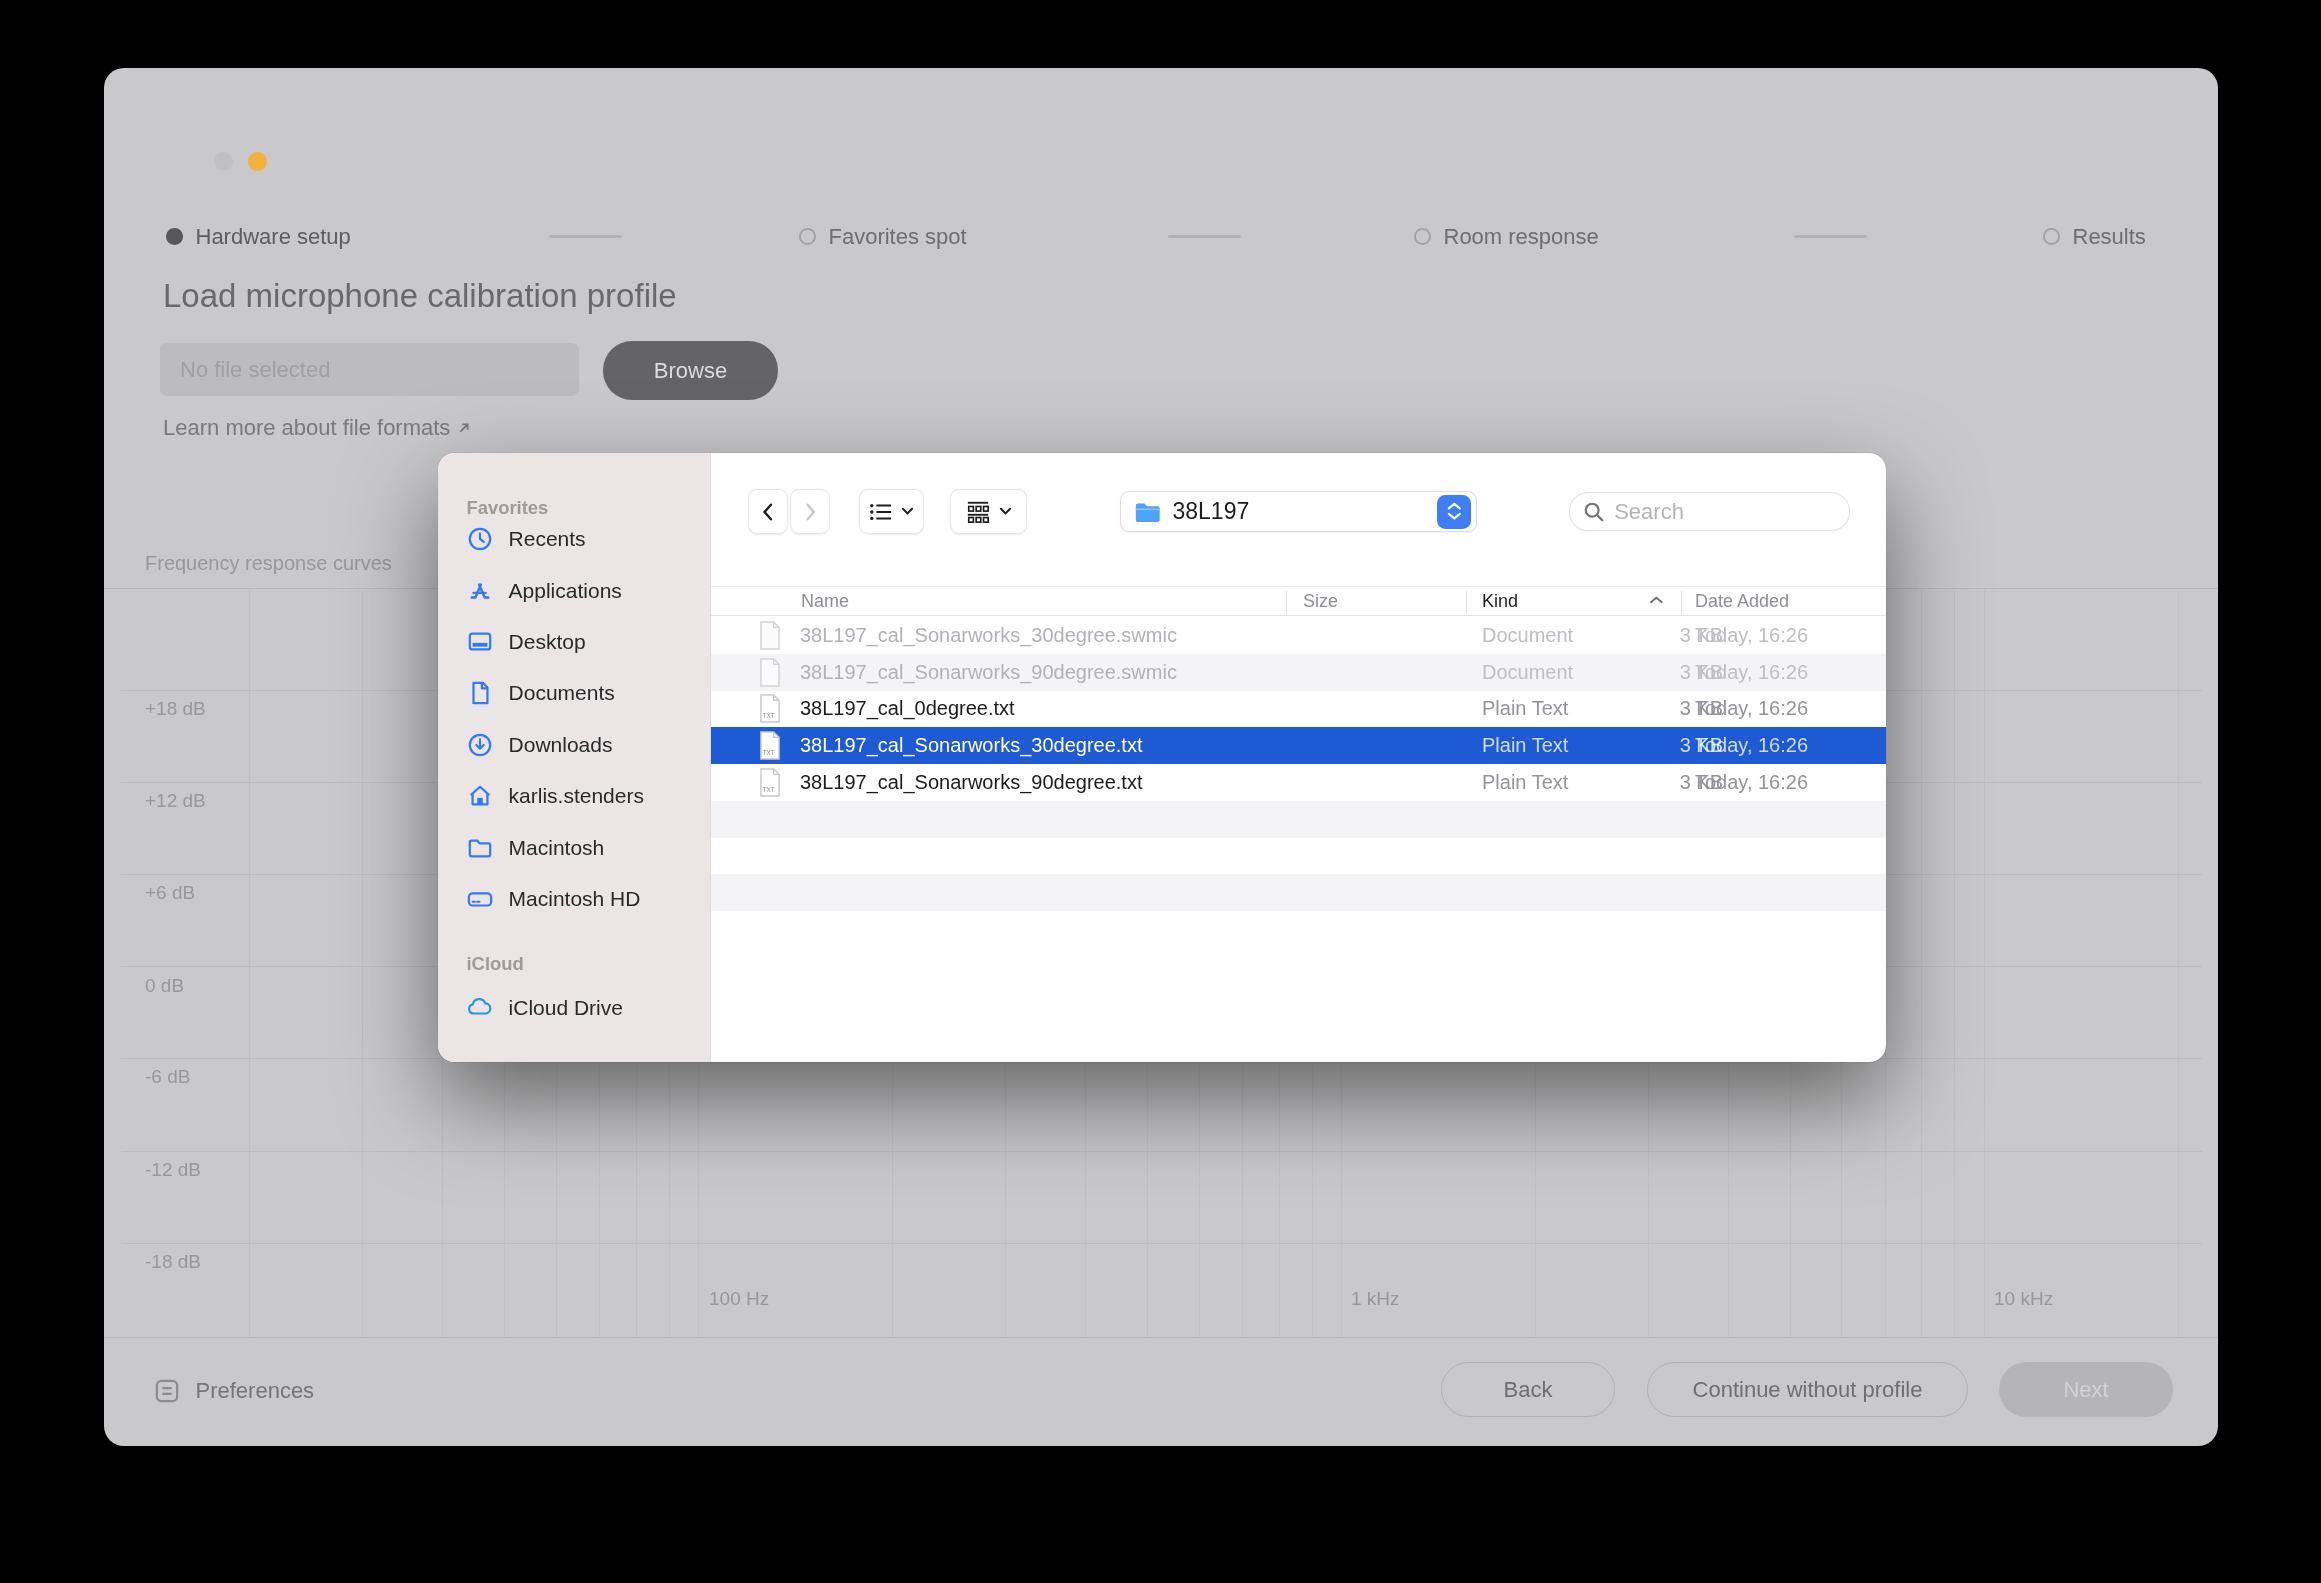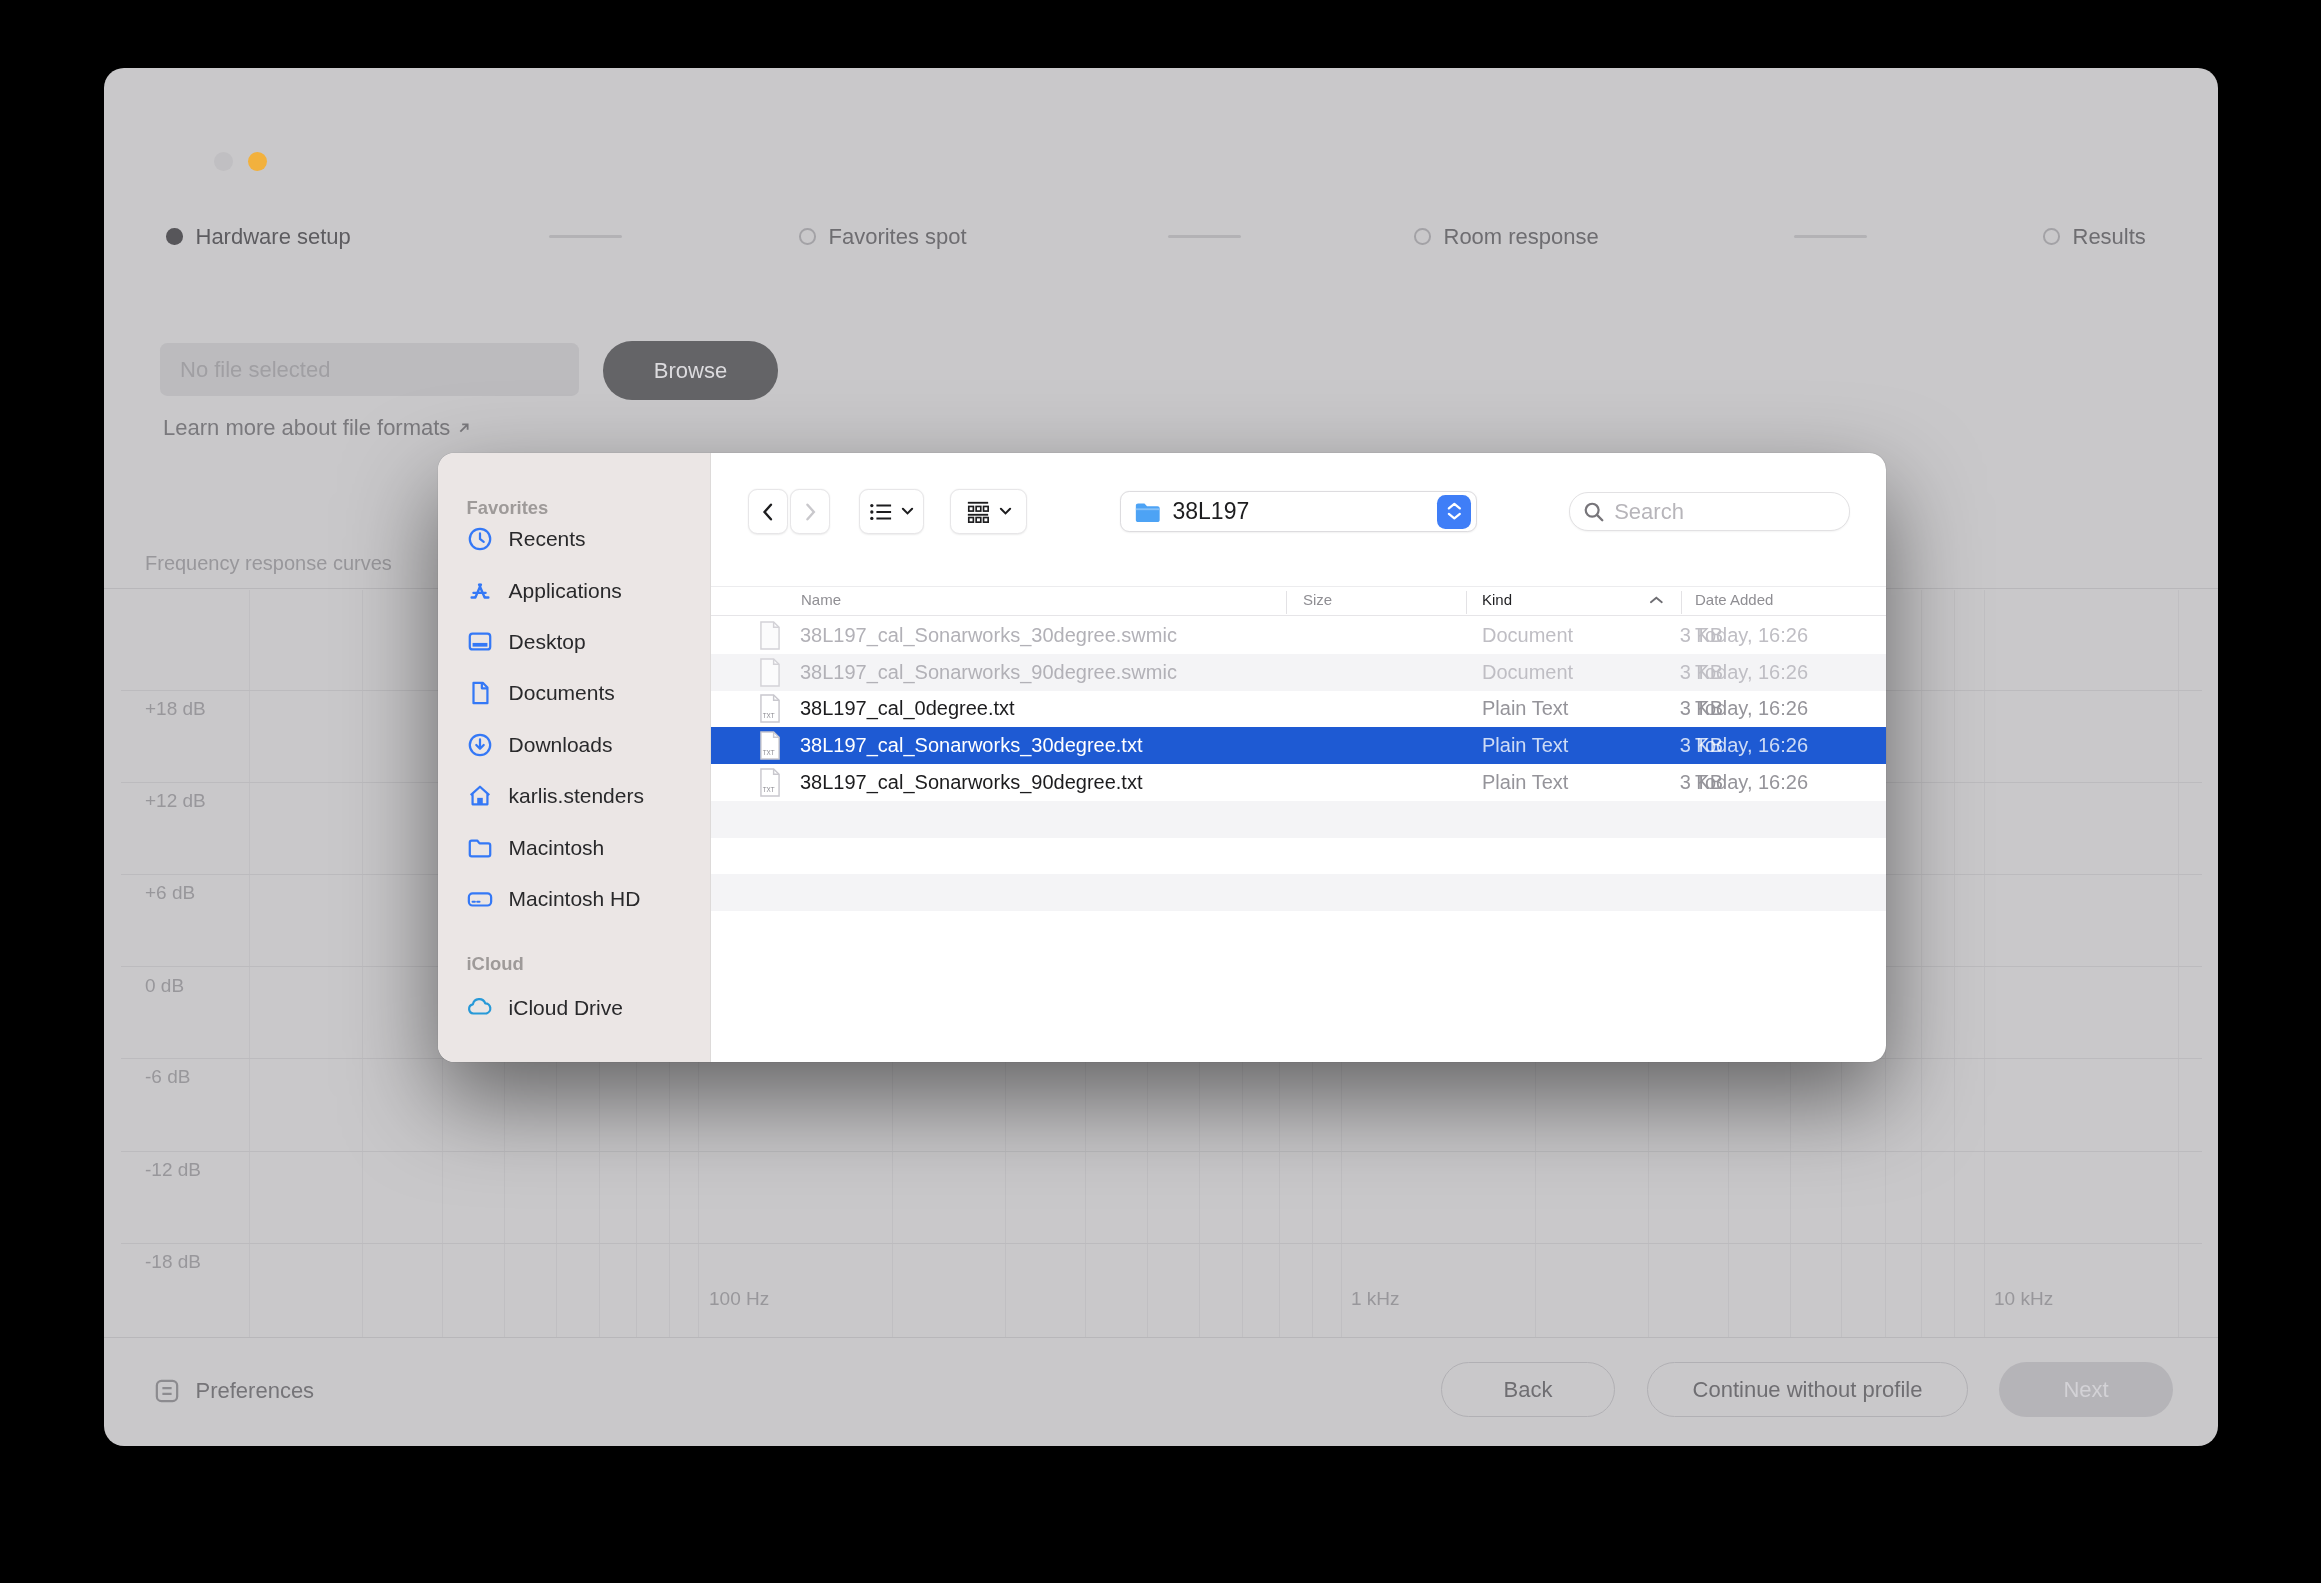--- a/index.html
+++ b/index.html
@@ -66,21 +66,21 @@
   .path-label { font-size:23px; color:#1d1d1f; flex:1; }
   .stepper { width:34px; height:34px; background:#3f7ef7; border-radius:8.3px; display:flex; flex-direction:column;
              align-items:center; justify-content:center; gap:1.8px; }
   .search { position:absolute; left:858px; top:39px; width:281px; height:39px; background:#fff;
             border:0.9px solid #e2e1e3; border-radius:19px; display:flex; align-items:center; padding:0 13px; gap:9.2px;
             box-shadow:0 0.9px 1.8px rgba(0,0,0,.05); }
   .search input { border:none; outline:none; flex:1; font-size:22px; font-family:inherit; color:#1d1d1f; background:transparent; }
   .search input::placeholder { color:#b7b5ba; }
 
   .colhead { position:absolute; left:0; top:133px; width:1175px; height:30px; border-top:0.9px solid #ececee; border-bottom:0.9px solid #e6e5e8; }
-  .colhead .c { position:absolute; top:3.7px; font-size:15px; color:#8f8e93; }
+  .colhead .c { position:absolute; top:3.7px; font-size:18px; color:#8f8e93; }
   .colhead .c.sorted { color:#1f1f22; }
   .colsep { position:absolute; top:3.7px; height:23px; width:0.9px; background:#e3e2e5; }
 
   .rows { position:absolute; left:0; top:164px; width:1175px; height:345px; }
   .stripe { position:absolute; left:0; width:1175px; height:37px; }
   .stripe.alt { background:#f4f4f6; }
   .row { position:absolute; left:0; width:1175px; height:37px; font-size:20px; color:#1c1c1e; }
   .row .icon { position:absolute; left:47px; top:3.7px; }
   .row .name { position:absolute; left:89px; top:7.3px; white-space:nowrap; }
   .row .size { position:absolute; right:163px; top:7.3px; text-align:right; color:#95949a; }
@@ -122,20 +122,21 @@
   <div class="step" style="left:1310px">
     <span class="step-dot pending"></span>
     <span class="step-label">Room response</span>
   </div>
   <div class="step-dash" style="left:1690px"></div>
   <div class="step" style="left:1939px">
     <span class="step-dot pending"></span>
     <span class="step-label">Results</span>
   </div>
 
+  <h1 class="heading">Load microphone calibration profile</h1>
 
   <div class="file-field">No file selected</div>
   <button class="browse-btn">Browse</button>
 
   <div class="learn-link">
     <span>Learn more about file formats</span>
     <span>
       <svg width="20" height="20" viewBox="0 0 22 22">
           <path d="M7 15 L15 7 M9 7h6v6" stroke="#7a797d" stroke-width="2" fill="none"></path>
         </svg>

